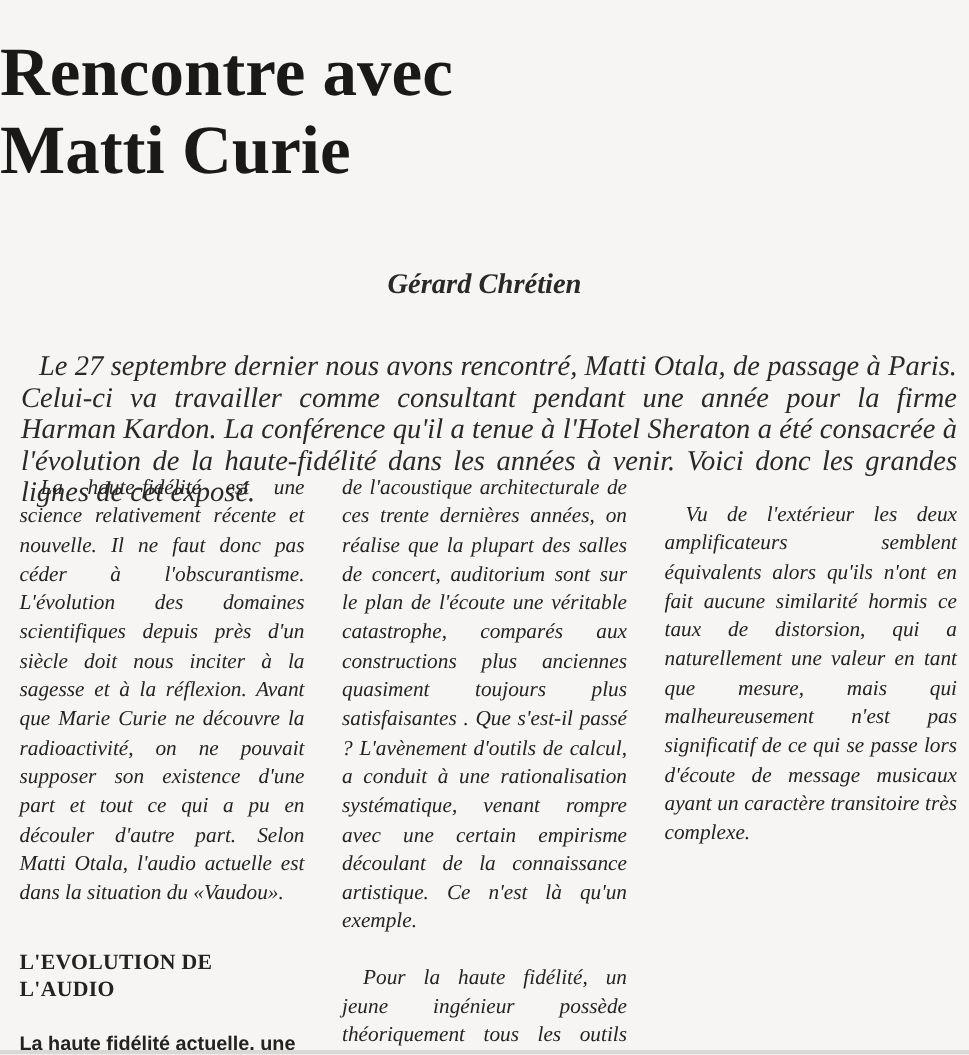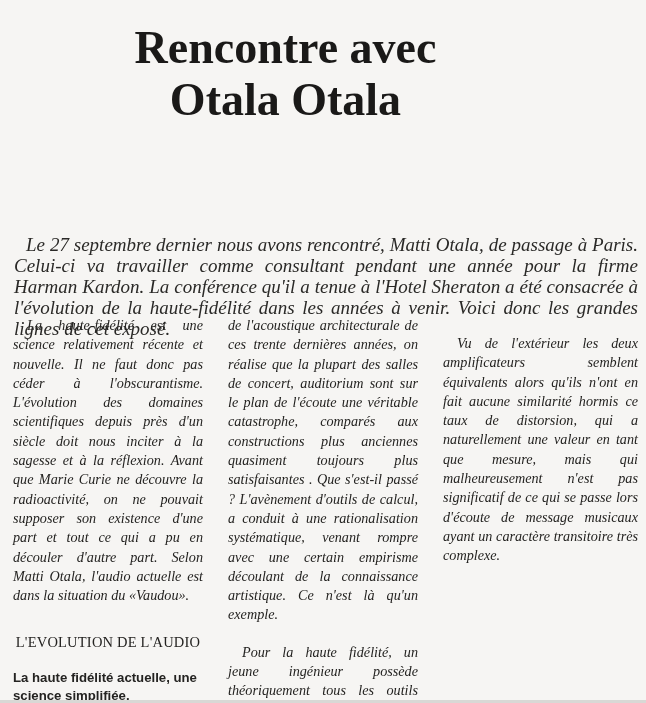--- a/index.html
+++ b/index.html
@@ -18,21 +18,20 @@
     .page {
       position: relative;
       width: 646px;
       height: 703px;
     }
     .title {
       position: absolute;
       left: 0;
       width: 571px;
       top: 22px;
-      text-align: center;
       font-family: "Liberation Serif", "DejaVu Serif", serif;
       font-weight: bold;
       font-size: 46px;
       line-height: 52px;
       letter-spacing: 0px;
       color: #1a1918;
       margin: 0;
     }
     .title span { display: block; }
     .author {
@@ -71,24 +70,24 @@
       hyphens: manual;
     }
     .col p { margin: 0; font-style: italic; }
     .col p.indent { text-indent: 14px; }
     .col1 { left: 13px; width: 190px; }
     .col2 { left: 228px; width: 190px; }
     .col3 { left: 443px; width: 195px; }
     .gap { height: 18px; }
     .gap-sm { height: 10px; }
     .section-head {
-      font-weight: normal;
+      font-weight: bold;
       font-size: 14.5px;
       line-height: 18px;
-      text-align: center;
+      text-align: left;
       letter-spacing: 0.2px;
       margin: 0;
     }
     .sub-head {
       font-weight: bold;
       font-size: 13.2px;
       line-height: 18px;
       text-align: left;
       font-family: "Liberation Sans", "DejaVu Sans", sans-serif;
       margin: 0;
@@ -102,23 +101,24 @@
       background: #d9d8d5;
     }
   </style>
 </head>
 <body>
 
 <div class="page">
 
   <h1 class="title">
     <span>Rencontre avec</span>
-    <span>Otala Otala</span>
+    <span>Matti Curie</span>
   </h1>
 
+  <p class="author">Gérard Chrétien</p>
 
   <p class="lead">Le 27 septembre dernier nous avons rencontré, Matti Otala, de passage à Paris. Celui-ci va travailler comme consultant pendant une année pour la firme Harman Kardon. La conférence qu'il a tenue à l'Hotel Sheraton a été consacrée à l'évolution de la haute-fidélité dans les années à venir. Voici donc les grandes lignes de cet exposé.</p>
 
   <div class="col col1">
     <p class="indent">La haute-fidélité est une science relativement récente et nouvelle. Il ne faut donc pas céder à l'obscurantisme. L'évolution des domaines scientifiques depuis près d'un siècle doit nous inciter à la sagesse et à la réflexion. Avant que Marie Curie ne découvre la radioactivité, on ne pouvait supposer son existence d'une part et tout ce qui a pu en découler d'autre part. Selon Matti Otala, l'audio actuelle est dans la situation du «Vaudou».</p>
     <div class="gap"></div>
     <div class="gap-sm"></div>
     <h2 class="section-head">L'EVOLUTION DE L'AUDIO</h2>
     <div class="gap"></div>
     <h3 class="sub-head">La haute fidélité actuelle, une science simplifiée.</h3>

